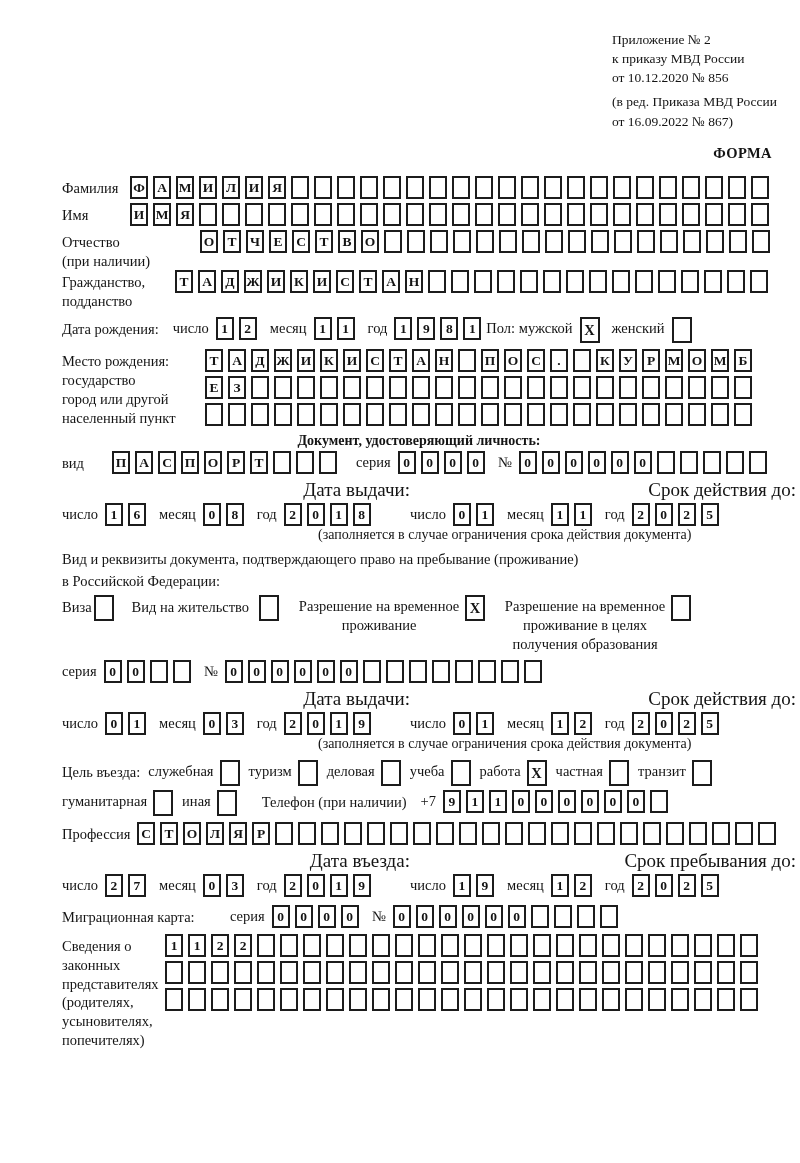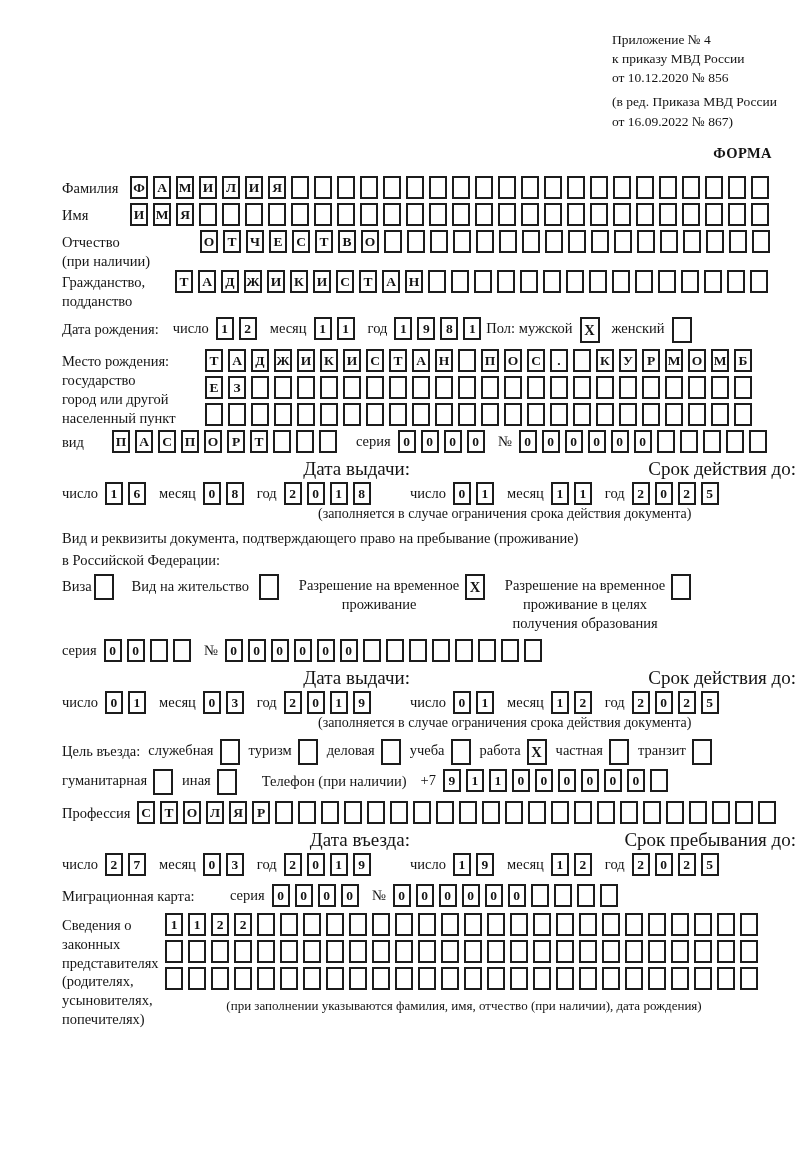--- a/index.html
+++ b/index.html
@@ -54,21 +54,21 @@
   .rep-note { font-size:13px; text-align:center; margin-top:8px; }
   .mt4{margin-top:4px} .mt6{margin-top:6px} .mt8{margin-top:8px} .mt14{margin-top:14px}
   .mr14{margin-right:14px} .mr8{margin-right:8px}
 </style>
 </head>
 <body>
 
 <div class="page">
 
   <div class="hdr">
-    <div>Приложение № 4</div>
+    <div>Приложение № 2</div>
     <div>к приказу МВД России</div>
     <div>от 10.12.2020 № 856</div>
     <div class="hdr-ed">(в ред. Приказа МВД России</div>
     <div>от 16.09.2022 № 867)</div>
   </div>
   <div class="forma">ФОРМА</div>
 
 
 
   <div class="frow mt14">
@@ -118,20 +118,21 @@
       <span>город или другой</span><br>
       <span>населенный пункт</span>
     </span>
     <span class="boxcol">
       <span class="boxes"><span class="cbox">Т</span><span class="cbox">А</span><span class="cbox">Д</span><span class="cbox">Ж</span><span class="cbox">И</span><span class="cbox">К</span><span class="cbox">И</span><span class="cbox">С</span><span class="cbox">Т</span><span class="cbox">А</span><span class="cbox">Н</span><span class="cbox"></span><span class="cbox">П</span><span class="cbox">О</span><span class="cbox">С</span><span class="cbox">.</span><span class="cbox"></span><span class="cbox">К</span><span class="cbox">У</span><span class="cbox">Р</span><span class="cbox">М</span><span class="cbox">О</span><span class="cbox">М</span><span class="cbox">Б</span></span>
       <span class="boxes"><span class="cbox">Е</span><span class="cbox">З</span><span class="cbox"></span><span class="cbox"></span><span class="cbox"></span><span class="cbox"></span><span class="cbox"></span><span class="cbox"></span><span class="cbox"></span><span class="cbox"></span><span class="cbox"></span><span class="cbox"></span><span class="cbox"></span><span class="cbox"></span><span class="cbox"></span><span class="cbox"></span><span class="cbox"></span><span class="cbox"></span><span class="cbox"></span><span class="cbox"></span><span class="cbox"></span><span class="cbox"></span><span class="cbox"></span><span class="cbox"></span></span>
       <span class="boxes"><span class="cbox"></span><span class="cbox"></span><span class="cbox"></span><span class="cbox"></span><span class="cbox"></span><span class="cbox"></span><span class="cbox"></span><span class="cbox"></span><span class="cbox"></span><span class="cbox"></span><span class="cbox"></span><span class="cbox"></span><span class="cbox"></span><span class="cbox"></span><span class="cbox"></span><span class="cbox"></span><span class="cbox"></span><span class="cbox"></span><span class="cbox"></span><span class="cbox"></span><span class="cbox"></span><span class="cbox"></span><span class="cbox"></span><span class="cbox"></span></span>
     </span>
   </div>
 
+  <div class="heading-center">Документ, удостоверяющий личность:</div>
   <div class="frow">
     <span class="flabel" style="width:50px">вид</span>
     <span class="boxes" style="margin-right:14px"><span class="cbox">П</span><span class="cbox">А</span><span class="cbox">С</span><span class="cbox">П</span><span class="cbox">О</span><span class="cbox">Р</span><span class="cbox">Т</span><span class="cbox"></span><span class="cbox"></span><span class="cbox"></span></span>
     <span class="dlabel">серия</span>
     <span class="boxes mr8"><span class="cbox">0</span><span class="cbox">0</span><span class="cbox">0</span><span class="cbox">0</span></span>
     <span class="dlabel">№</span>
     <span class="boxes"><span class="cbox">0</span><span class="cbox">0</span><span class="cbox">0</span><span class="cbox">0</span><span class="cbox">0</span><span class="cbox">0</span><span class="cbox"></span><span class="cbox"></span><span class="cbox"></span><span class="cbox"></span><span class="cbox"></span></span>
   </div>
 
   <div class="twocol">
@@ -300,17 +301,16 @@
       <span>законных</span><br>
       <span>представителях</span><br>
       <span>(родителях,</span><br>
       <span>усыновителях,</span><br>
       <span>попечителях)</span>
     </span>
     <span class="boxcol">
       <span class="boxes"><span class="cbox">1</span><span class="cbox">1</span><span class="cbox">2</span><span class="cbox">2</span><span class="cbox"></span><span class="cbox"></span><span class="cbox"></span><span class="cbox"></span><span class="cbox"></span><span class="cbox"></span><span class="cbox"></span><span class="cbox"></span><span class="cbox"></span><span class="cbox"></span><span class="cbox"></span><span class="cbox"></span><span class="cbox"></span><span class="cbox"></span><span class="cbox"></span><span class="cbox"></span><span class="cbox"></span><span class="cbox"></span><span class="cbox"></span><span class="cbox"></span><span class="cbox"></span><span class="cbox"></span></span>
       <span class="boxes"><span class="cbox"></span><span class="cbox"></span><span class="cbox"></span><span class="cbox"></span><span class="cbox"></span><span class="cbox"></span><span class="cbox"></span><span class="cbox"></span><span class="cbox"></span><span class="cbox"></span><span class="cbox"></span><span class="cbox"></span><span class="cbox"></span><span class="cbox"></span><span class="cbox"></span><span class="cbox"></span><span class="cbox"></span><span class="cbox"></span><span class="cbox"></span><span class="cbox"></span><span class="cbox"></span><span class="cbox"></span><span class="cbox"></span><span class="cbox"></span><span class="cbox"></span><span class="cbox"></span></span>
       <span class="boxes"><span class="cbox"></span><span class="cbox"></span><span class="cbox"></span><span class="cbox"></span><span class="cbox"></span><span class="cbox"></span><span class="cbox"></span><span class="cbox"></span><span class="cbox"></span><span class="cbox"></span><span class="cbox"></span><span class="cbox"></span><span class="cbox"></span><span class="cbox"></span><span class="cbox"></span><span class="cbox"></span><span class="cbox"></span><span class="cbox"></span><span class="cbox"></span><span class="cbox"></span><span class="cbox"></span><span class="cbox"></span><span class="cbox"></span><span class="cbox"></span><span class="cbox"></span><span class="cbox"></span></span>
-      <span class="rep-note" style="display:block">(при заполнении указываются фамилия, имя, отчество (при наличии), дата рождения)</span>
     </span>
   </div>
 
 </div>
 
 </body></html>

